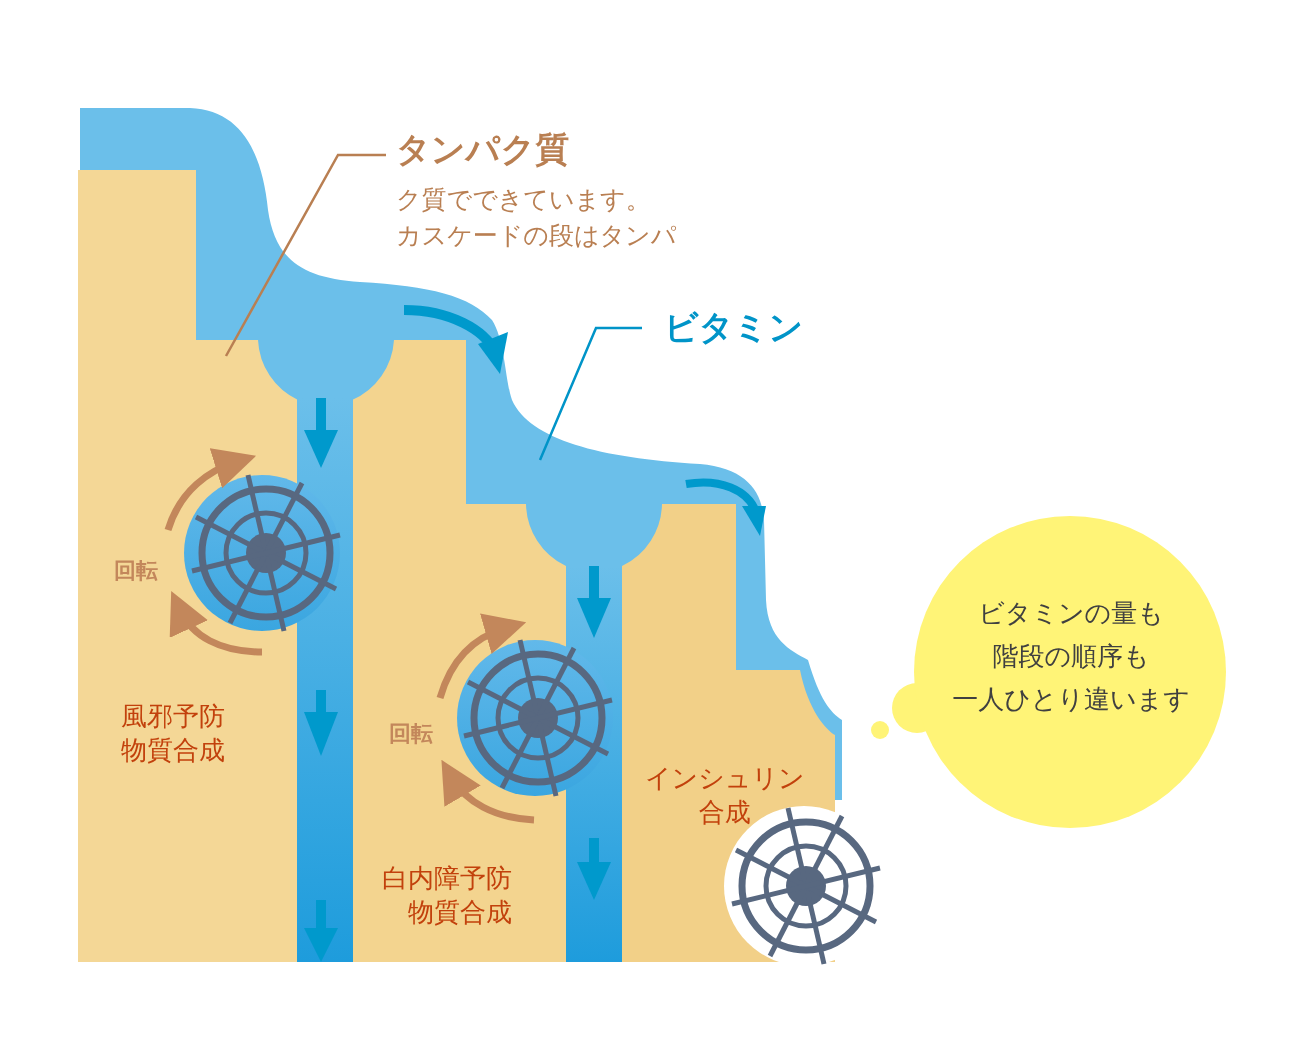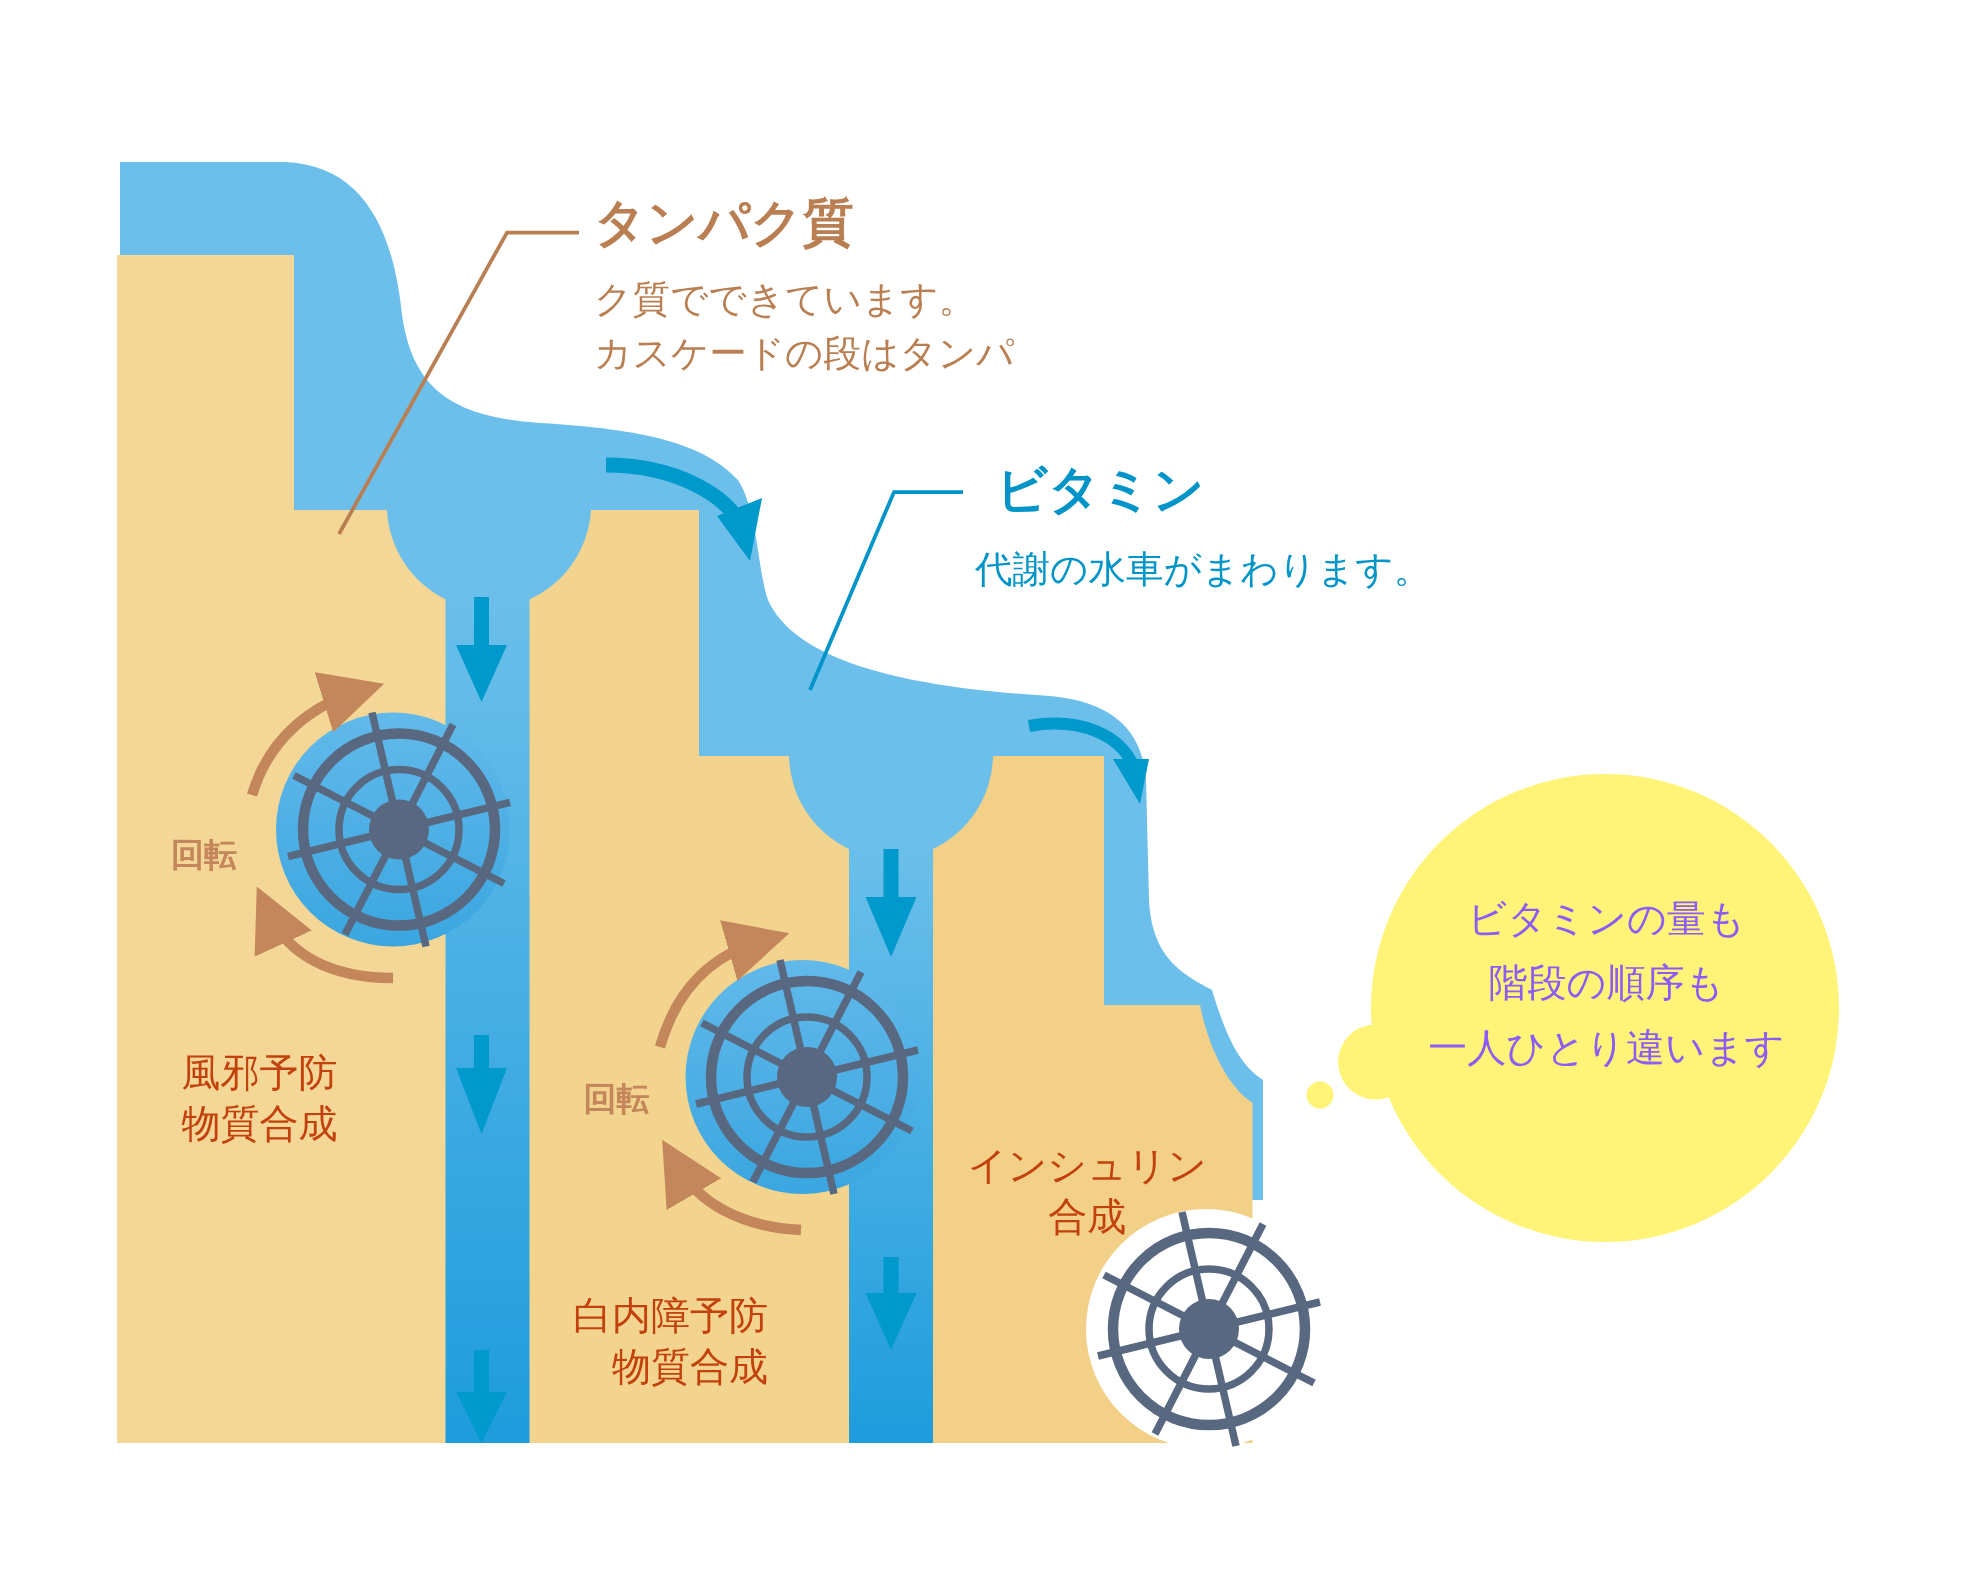--- a/index.html
+++ b/index.html
@@ -12,21 +12,21 @@
   .vitamin-title { left:664px; top:306px; font-size:34px; font-weight:bold; color:#0094c8; }
   .vitamin-desc { left:650px; top:362px; font-size:25px; color:#0094c8; line-height:1.45; }
   .rot { font-size:22px; font-weight:bold; color:#c3875b; }
   .rot1 { left:114px; top:557px; }
   .rot2 { left:389px; top:720px; }
   .synth { font-size:26px; font-weight:normal; color:#c2410c; line-height:1.3;margin-top:24px; }
   .synth1 { left:121px; top:676px; }
   .synth2 { left:382px; top:838px; text-align:right; }
   .synth3 { left:645px; top:738px; text-align:center; }
   .bubble-text { left:928px; top:592px; width:286px; text-align:center; font-size:26px;
-                 color:#8b5cf6; line-height:1.66; white-space:normal; }
+                 color:#404040; line-height:1.66; white-space:normal; }
 </style>
 </head>
 <body>
 
 <svg id="scene" width="1315" height="1057" viewBox="0 0 1315 1057">
   <defs>
     <linearGradient id="chan" x1="0" y1="0" x2="0" y2="1">
       <stop offset="0" stop-color="#6bbfea"></stop>
       <stop offset="1" stop-color="#1e9cdc"></stop>
     </linearGradient>
@@ -122,21 +122,20 @@
 </svg>
 
 <div class="lbl protein-title">タンパク質</div>
 <div class="lbl protein-desc">
   <div>ク質でできています。</div>
   <div>カスケードの段はタンパ</div>
 </div>
 
 <div class="lbl vitamin-title">ビタミン</div>
 <div class="lbl vitamin-desc">
-  <div>代謝の水車がまわります。</div>
 </div>
 
 <div class="lbl rot rot1">回転</div>
 <div class="lbl rot rot2">回転</div>
 
 <div class="lbl synth synth1">
   <div>風邪予防</div>
   <div>物質合成</div>
 </div>
 <div class="lbl synth synth2">

